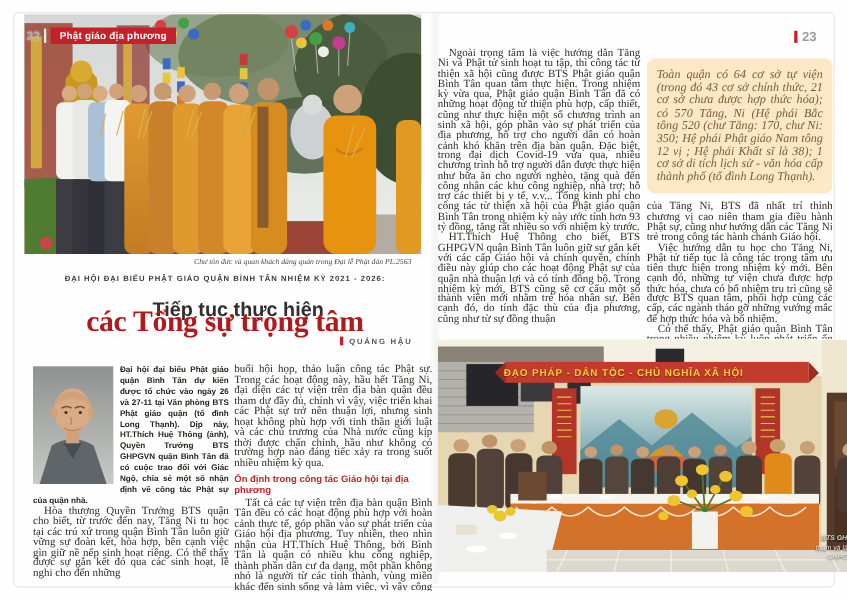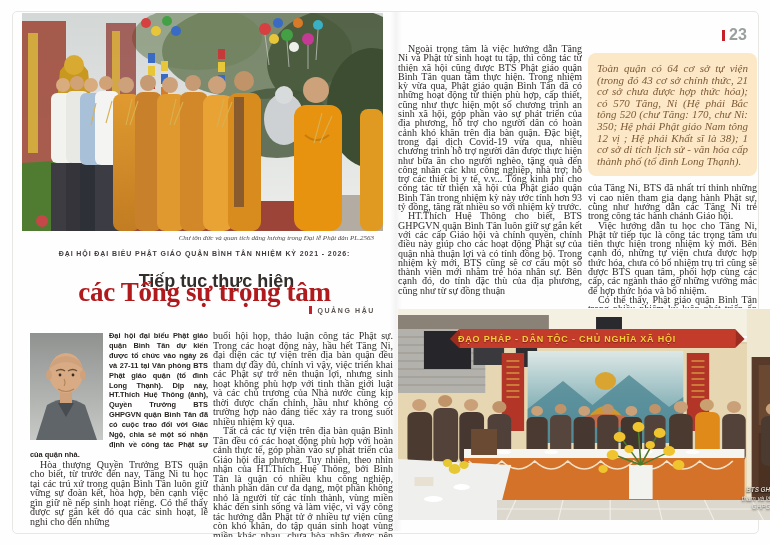--- a/index.html
+++ b/index.html
@@ -45,21 +45,21 @@
   .intro-bold{font-family:"Liberation Sans",sans-serif;font-weight:bold;font-size:7.4px;
               line-height:9.9px;color:#272321;text-align:justify;margin:0;}
   .subhead{font-family:"Liberation Sans",sans-serif;font-weight:bold;font-size:8.6px;
            line-height:10.3px;color:#c0272d;margin:4px 0 2px;text-indent:0;}
   .portrait{float:left;width:73px;height:107px;margin:2px 6px 2px 0;background:#a8a9a6;overflow:hidden;}
   .portrait svg{display:block;width:100%;height:100%;}
   .end-mark{display:inline-block;width:5px;height:5px;background:#c0272d;margin-left:3px;}
 
   
   .pagenum-right{position:absolute;left:722px;top:26px;font-family:"Liberation Sans",sans-serif;
-                 font-weight:bold;font-size:16px;color:#9aa09e;display:flex;align-items:center;}
+                 font-weight:bold;font-size:12px;color:#9aa09e;display:flex;align-items:center;}
   .pagenum-right .pn-bar{width:3px;height:11px;background:#c5202c;margin-right:4px;}
   .note-box{background:#fce8c6;border-radius:8px;padding:10px 9px 9px;margin:9px 0 7px;
             font-style:italic;font-size:11px;line-height:11.6px;color:#7d5a36;text-align:justify;}
   .photo-bottom{position:absolute;left:398px;top:309px;width:422px;height:211px;overflow:hidden;background:#e6dcc2;}
   .photo-bottom svg{display:block;width:100%;height:100%;}
   .banner-text{position:absolute;left:56px;top:22px;width:226px;height:16px;display:flex;
                align-items:center;justify-content:center;color:#f6cf3a;
                font-family:"Liberation Sans",sans-serif;font-weight:bold;font-size:9px;
                letter-spacing:.8px;white-space:nowrap;text-shadow:0 1px 1px rgba(90,20,10,.6);}
   .photo-b-caption{position:absolute;right:7px;bottom:9px;text-align:right;font-style:italic;
@@ -178,23 +178,28 @@
       </g>
 
       <g stroke="#d8b052" stroke-width="1.1">
         <path d="M104 112 l6 -26 M108 112 l8 -24"></path>
         <path d="M148 112 l6 -26 M152 112 l9 -23"></path>
         <path d="M195 114 l7 -28 M200 114 l10 -25"></path>
         <path d="M292 130 l8 -30 M298 130 l12 -27"></path>
         <path d="M69 112 l5 -22 M84 110 l6 -22"></path>
       </g>
     </svg>
-  </div>
-
-  <div class="photo-caption">Chư tôn đức và quan tích dâng hương trong Đại lễ Phật đản PL.2563</div>
+    <div class="corner-tag">
+      <span class="pagenum-left">22</span>
+      <span class="tag-bar"></span>
+      <span class="section-tag">Phật giáo địa phương</span>
+    </div>
+  </div>
+
+  <div class="photo-caption">Chư tôn đức và quan khách dâng quán trong Đại lễ Phật đản PL.2563</div>
   <div class="kicker">ĐẠI HỘI ĐẠI BIỂU PHẬT GIÁO QUẬN BÌNH TÂN NHIỆM KỲ 2021 - 2026:</div>
   <h1 class="headline1">Tiếp tục thực hiện</h1>
   <h1 class="headline2">các Tổng sự trọng tâm</h1>
   <div class="byline"><span class="bl-bar"></span><span>QUẢNG HẬU</span></div>
 
   <div class="lcol1">
     <div class="portrait">
       <svg viewBox="0 0 73 107" preserveAspectRatio="none">
         <defs>
           <linearGradient id="pbg" x1="0" y1="0" x2="0" y2="1">
@@ -215,36 +220,37 @@
           <circle cx="43" cy="42" r="1.4" fill="#3a2c20"></circle>
         <path d="M34 46 q2 4 0 7 M28 56 q8 5 16 0" stroke="#b08458" stroke-width="1.1" fill="none"></path>
       </svg>
     </div>
     <p class="intro-bold">Đại hội đại biểu Phật giáo quận Bình Tân dự kiến được tổ chức vào ngày 26 và 27-11 tại Văn phòng BTS Phật giáo quận (tổ đình Long Thạnh). Dịp này, HT.Thích Huệ Thông (ảnh), Quyền Trưởng BTS GHPGVN quận Bình Tân đã có cuộc trao đổi với Giác Ngộ, chia sẻ một số nhận định về công tác Phật sự của quận nhà.</p>
     <p class="body-p">Hòa thượng Quyền Trưởng BTS quận cho biết, từ trước đến nay, Tăng Ni tu học tại các trú xứ trong quận Bình Tân luôn giữ vững sự đoàn kết, hòa hợp, bên cạnh việc gìn giữ nề nếp sinh hoạt riêng. Có thể thấy được sự gắn kết đó qua các sinh hoạt, lễ nghi cho đến những</p>
   </div>
 
   <div class="lcol2">
     <p class="body-p noindent">buổi hội họp, thảo luận công tác Phật sự. Trong các hoạt động này, hầu hết Tăng Ni, đại diện các tự viện trên địa bàn quận đều tham dự đầy đủ, chính vì vậy, việc triển khai các Phật sự trở nên thuận lợi, nhưng sinh hoạt không phù hợp với tinh thần giới luật và các chủ trương của Nhà nước cũng kịp thời được chấn chỉnh, hầu như không có trường hợp nào đáng tiếc xảy ra trong suốt nhiều nhiệm kỳ qua.</p>
+    <h3 class="subhead">Ổn định trong công tác Giáo hội tại địa phương</h3>
     <p class="body-p">Tất cả các tự viện trên địa bàn quận Bình Tân đều có các hoạt động phù hợp với hoàn cảnh thực tế, góp phần vào sự phát triển của Giáo hội địa phương. Tuy nhiên, theo nhìn nhận của HT.Thích Huệ Thông, bởi Bình Tân là quận có nhiều khu công nghiệp, thành phần dân cư đa dạng, một phần không nhỏ là người từ các tỉnh thành, vùng miền khác đến sinh sống và làm việc, vì vậy công tác hướng dẫn Phật tử ở nhiều tự viện cũng còn khó khăn, do tập quán sinh hoạt vùng miền khác nhau, chưa hòa nhập được nên kết quả về công tác này chưa được như mong muốn.</p>
   </div>
 
   <div class="pagenum-right">
     <span class="pn-bar"></span>
     <span>23</span>
   </div>
 
   <div class="rcol1">
     <p class="body-p">Ngoài trọng tâm là việc hướng dẫn Tăng Ni và Phật tử sinh hoạt tu tập, thì công tác từ thiện xã hội cũng được BTS Phật giáo quận Bình Tân quan tâm thực hiện. Trong nhiệm kỳ vừa qua, Phật giáo quận Bình Tân đã có những hoạt động từ thiện phù hợp, cấp thiết, cũng như thực hiện một số chương trình an sinh xã hội, góp phần vào sự phát triển của địa phương, hỗ trợ cho người dân có hoàn cảnh khó khăn trên địa bàn quận. Đặc biệt, trong đại dịch Covid-19 vừa qua, nhiều chương trình hỗ trợ người dân được thực hiện như bữa ăn cho người nghèo, tặng quà đến công nhân các khu công nghiệp, nhà trợ; hỗ trợ các thiết bị y tế, v.v... Tổng kinh phí cho công tác từ thiện xã hội của Phật giáo quận Bình Tân trong nhiệm kỳ này ước tính hơn 93 tỷ đồng, tăng rất nhiều so với nhiệm kỳ trước.</p>
     <p class="body-p">HT.Thích Huệ Thông cho biết, BTS GHPGVN quận Bình Tân luôn giữ sự gắn kết với các cấp Giáo hội và chính quyền, chính điều này giúp cho các hoạt động Phật sự của quận nhà thuận lợi và có tính đồng bộ. Trong nhiệm kỳ mới, BTS cũng sẽ cơ cấu một số thành viên mới nhằm trẻ hóa nhân sự. Bên cạnh đó, do tính đặc thù của địa phương, cũng như từ sự đồng thuận</p>
   </div>
 
   <div class="rcol2">
     <div class="note-box">Toàn quận có 64 cơ sở tự viện (trong đó 43 cơ sở chính thức, 21 cơ sở chưa được hợp thức hóa); có 570 Tăng, Ni (Hệ phái Bắc tông 520 (chư Tăng: 170, chư Ni: 350; Hệ phái Phật giáo Nam tông 12 vị ; Hệ phái Khất sĩ là 38); 1 cơ sở di tích lịch sử - văn hóa cấp thành phố (tổ đình Long Thạnh).</div>
-    <p class="body-p noindent">của Tăng Ni, BTS đã nhất trí thỉnh những vị cao niên tham gia dạng hành Phật sự, cũng như hướng dẫn các Tăng Ni trẻ trong công tác hành chánh Giáo hội.</p>
+    <p class="body-p noindent">của Tăng Ni, BTS đã nhất trí thỉnh chương vị cao niên tham gia điều hành Phật sự, cũng như hướng dẫn các Tăng Ni trẻ trong công tác hành chánh Giáo hội.</p>
     <p class="body-p">Việc hướng dẫn tu học cho Tăng Ni, Phật tử tiếp tục là công tác trọng tâm ưu tiên thực hiện trong nhiệm kỳ mới. Bên cạnh đó, những tự viện chưa được hợp thức hóa, chưa có bổ nhiệm trụ trì cũng sẽ được BTS quan tâm, phối hợp cùng các cấp, các ngành tháo gỡ những vướng mắc để hợp thức hóa và bổ nhiệm.</p>
     <p class="body-p"><span>Có thể thấy, Phật giáo quận Bình Tân trong nhiều nhiệm kỳ luôn phát triển ổn định, thể hiện được sự nhất quán trong lãnh đạo, chỉ đạo cũng như sự đồng thuận của Tăng Ni Phật tử, đây là thế mạnh sẽ tiếp tục được BTS phát huy trong nhiệm kỳ tới.</span><span class="end-mark"></span></p>
   </div>
 
   <div class="photo-bottom">
     <svg viewBox="0 0 358 211" preserveAspectRatio="none">
       <defs>
         <linearGradient id="mural" x1="0" y1="0" x2="0" y2="1">
           <stop offset="0" stop-color="#dde8e6"></stop>
             <stop offset="0.55" stop-color="#8fb7bc"></stop>

